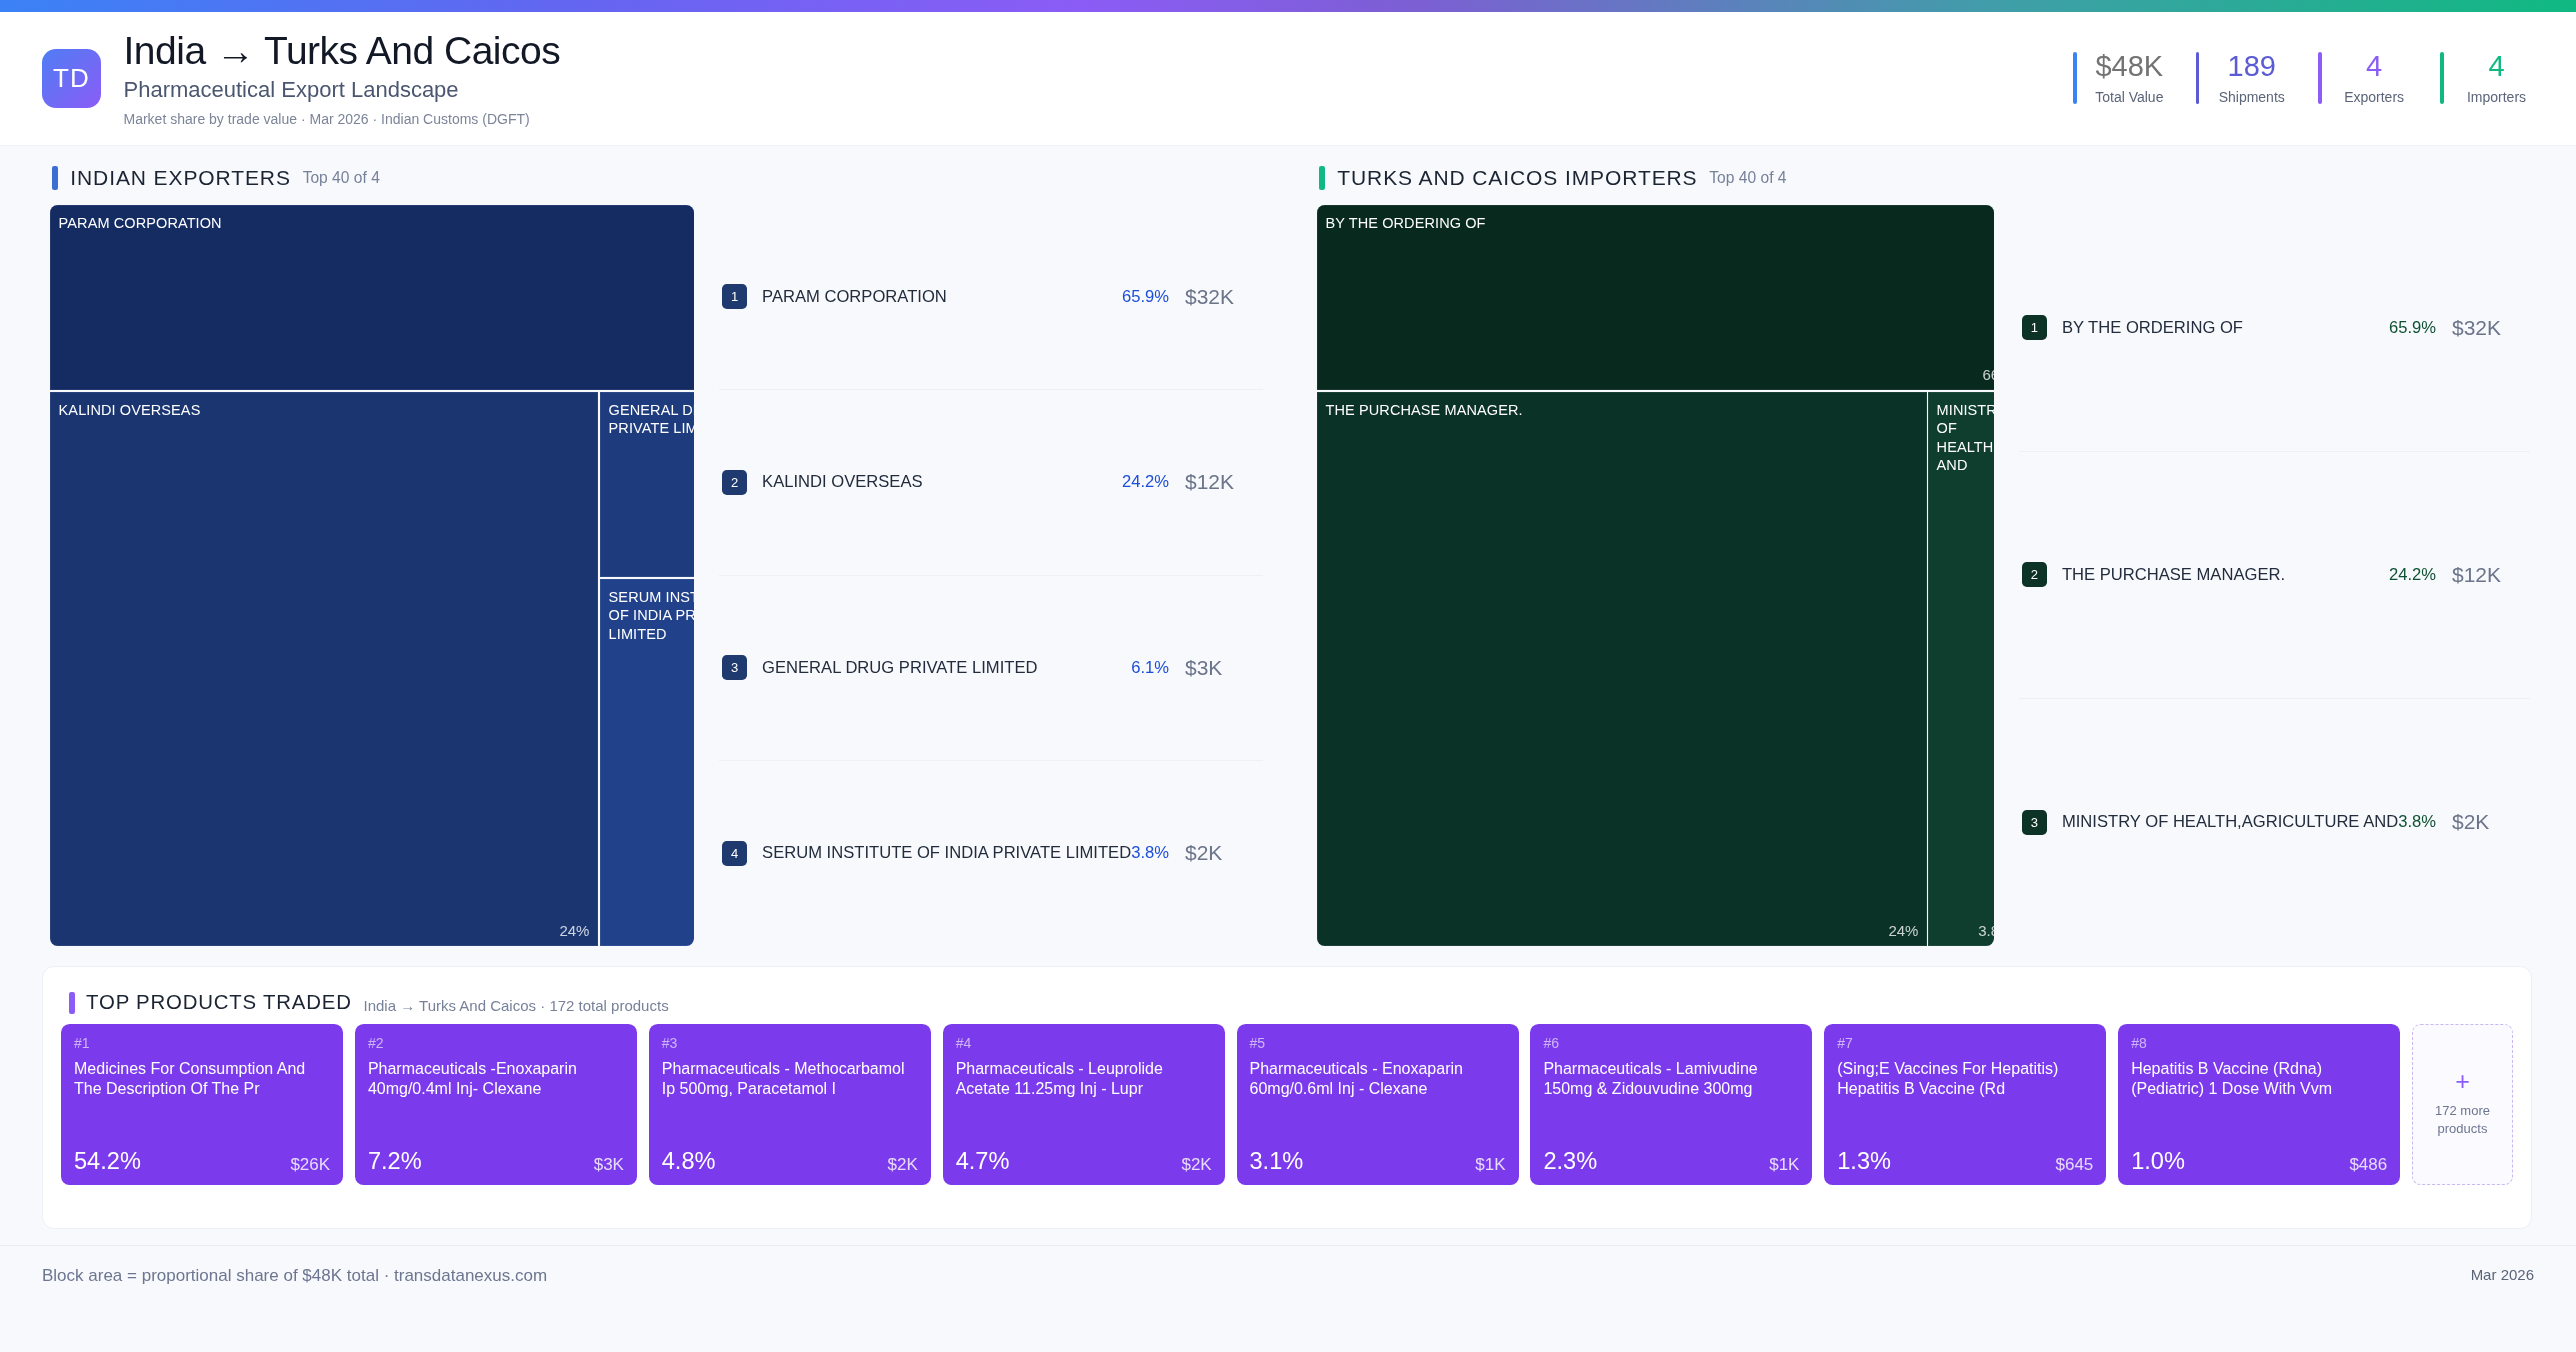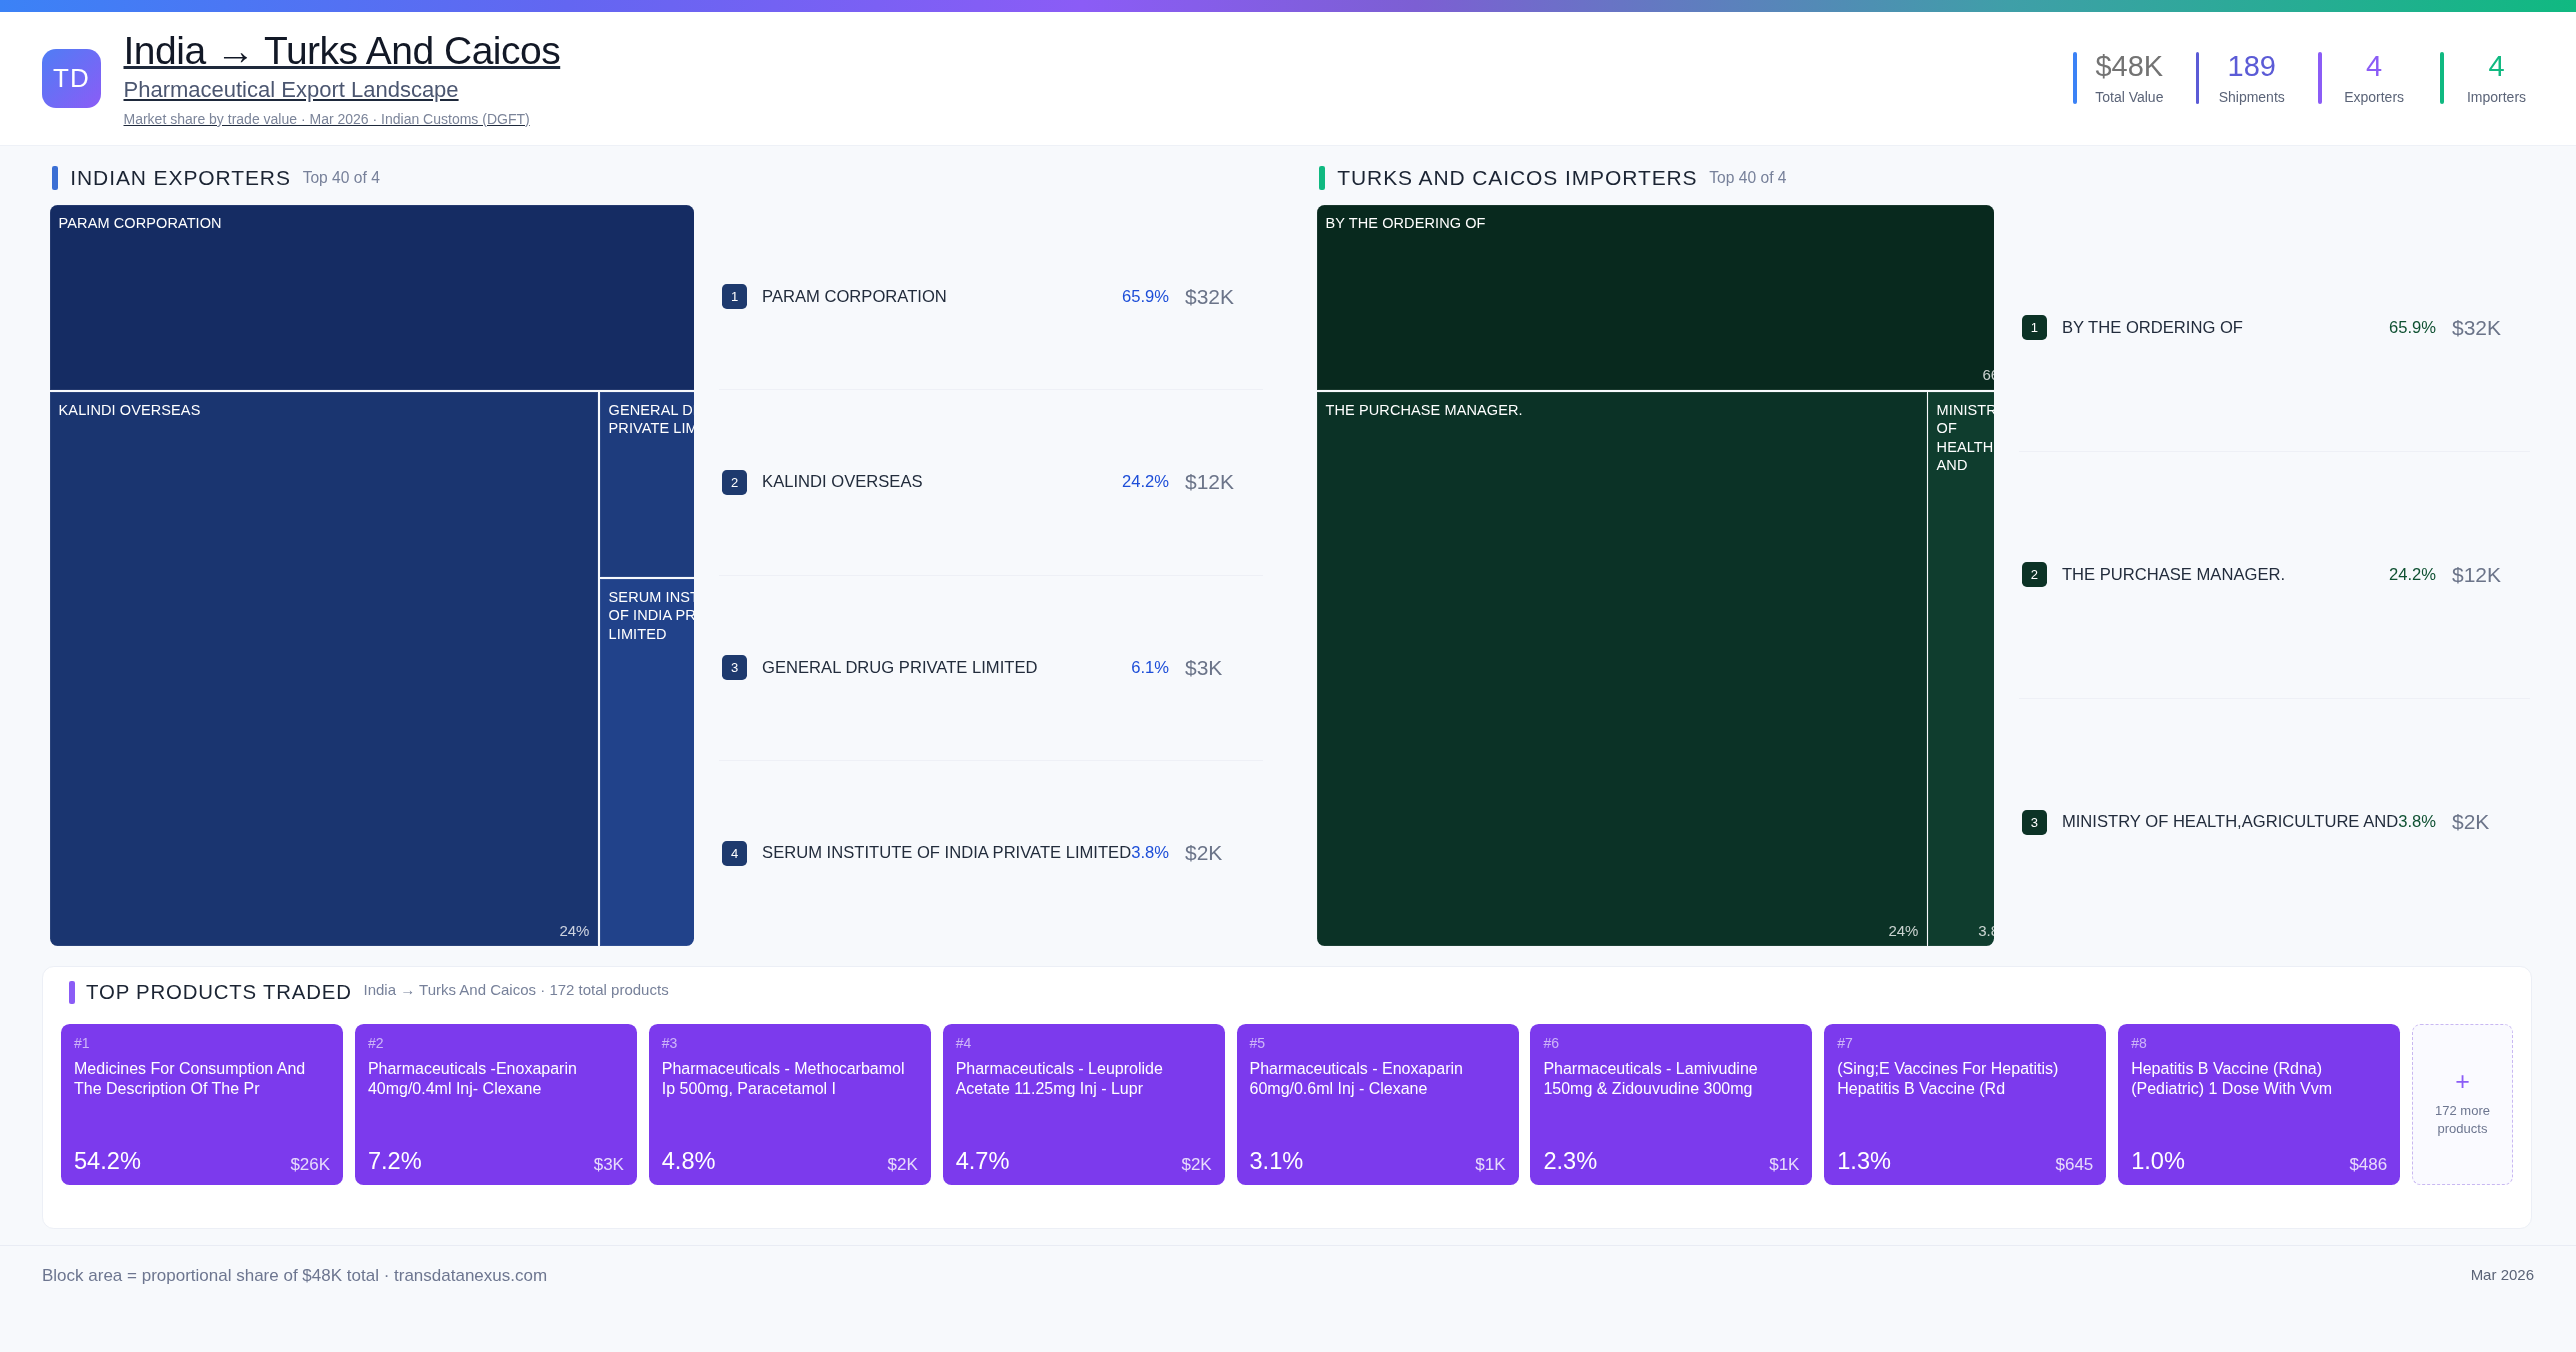--- a/index.html
+++ b/index.html
@@ -21,21 +21,21 @@
     position:absolute;top:11.8px;left:0;width:2576px;height:134px;
     background:#ffffff;border-bottom:1.6px solid #eef1f7;
     display:flex;align-items:center;
   }
   #avatar{
     width:59px;height:59px;border-radius:14px;
     background:linear-gradient(135deg,#4f7df5 0%,#8b5cf6 100%);
     color:#fff;font-size:26px;display:flex;align-items:center;justify-content:center;
     margin-left:42px;letter-spacing:1.1px;font-weight:400;flex:none;
   }
-  #titleblock{margin-left:22.5px;text-decoration:underline;}
+  #titleblock{margin-left:22.5px;}
   #maintitle{font-size:39px;font-weight:400;color:#121826;letter-spacing:-0.5px;line-height:1.08;}
   #subtitle{font-size:22px;color:#4b5670;margin-top:5.4px;font-weight:400;}
   #metaline{font-size:14px;color:#7b8499;margin-top:7.5px;}
   #stats{margin-left:auto;margin-right:39px;display:flex;align-items:flex-start;}
   .stat{display:flex;padding-left:11.8px;margin-left:14px;}
   .stat .bar{width:3.8px;border-radius:2.1px;margin-right:11.8px;height:52px;}
   .stat .txt{display:flex;flex-direction:column;align-items:center;min-width:81px;}
   .stat .num{font-size:29px;line-height:1;font-weight:400;}
   .stat .lbl{font-size:14px;color:#5b6478;margin-top:7.5px;}
   
@@ -59,21 +59,21 @@
   .rankbadge{width:25px;height:25px;border-radius:4.8px;color:#fff;font-size:13px;
     display:flex;align-items:center;justify-content:center;flex:none;}
   .rankname{font-size:16.6px;color:#222c3c;margin-left:15px;white-space:nowrap;}
   .rankpct{margin-left:auto;font-size:16.6px;font-weight:400;}
   .rankval{font-size:21px;color:#6b7489;width:64px;text-align:left;margin-left:16px;}
   
   #products{
     position:absolute;top:966px;left:42px;width:2490px;height:263px;
     background:#fff;border:1.1px solid #eceff6;border-radius:11.8px;padding:14px 18px 0 18px;
   }
-  .prod-head{display:flex;align-items:flex-start;height:33px;padding-left:8px;}
+  .prod-head{display:flex;align-items:flex-end;height:33px;padding-left:8px;}
   .prod-accent{width:6.4px;height:22.5px;border-radius:2.1px;background:#8b5cf6;margin-right:10.7px;}
   .prod-title{font-size:20.4px;letter-spacing:0.8px;color:#1b2433;}
   .prod-sub{font-size:15px;color:#77819a;margin-left:11.8px;}
   .prod-grid{display:flex;gap:11.8px;margin-top:9.7px;}
   .pcard{
     flex:1;height:161px;border-radius:8.6px;background:#7c3aed;color:#fff;
     padding:11.8px 13px 10.7px 13px;position:relative;display:flex;flex-direction:column;
   }
   .prank{font-size:14px;color:rgba(255,255,255,.62);}
   .pname{font-size:16px;line-height:1.28;margin-top:7.5px;}

